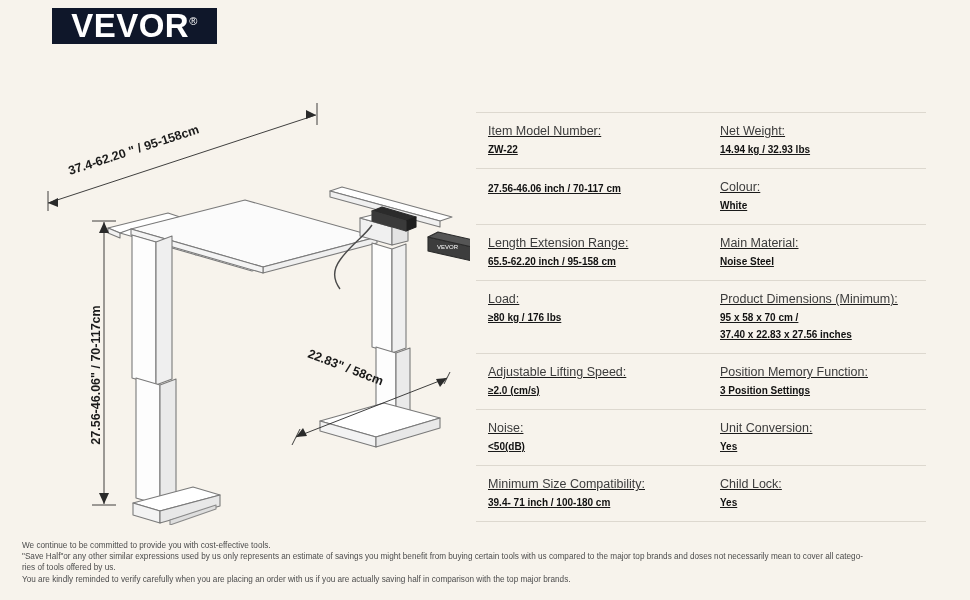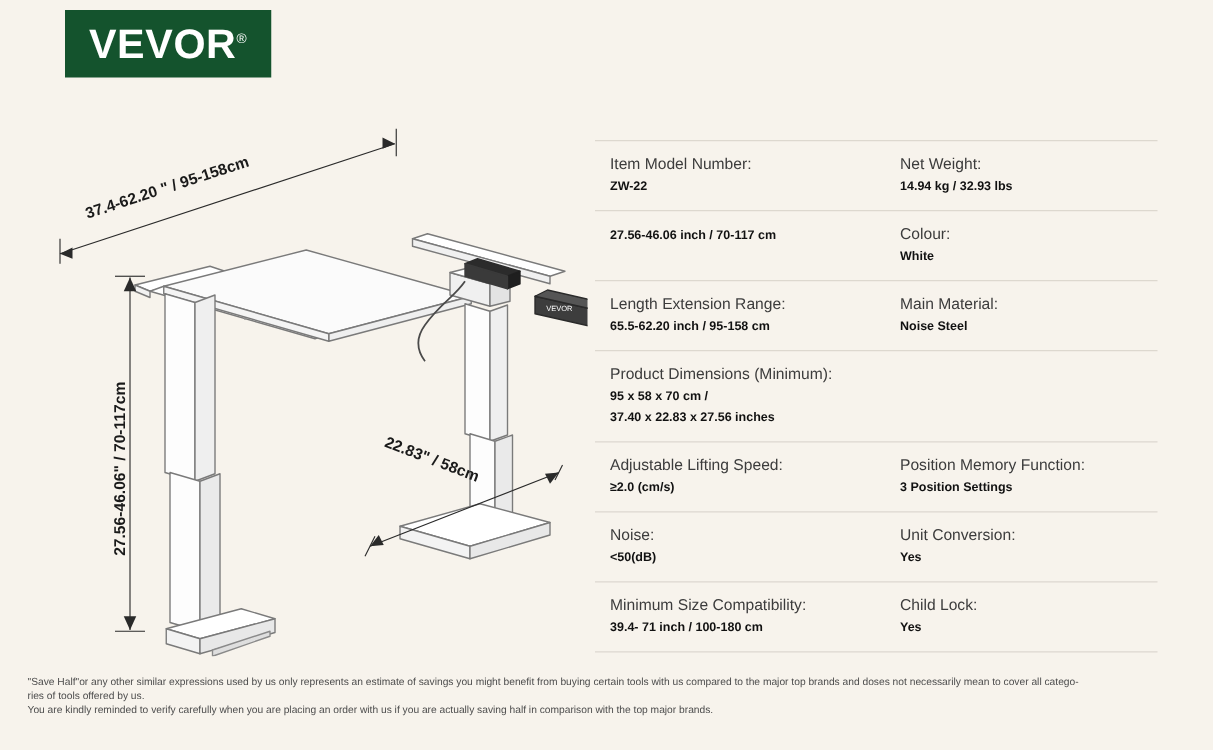--- a/index.html
+++ b/index.html
@@ -21,22 +21,22 @@
     height: 600px;
     box-sizing: border-box;
   }
 
   
   .logo-box {
     position: absolute;
     left: 52px;
     top: 8px;
     width: 165px;
-    height: 54px;
-    background: #14532d;
+    height: 36px;
+    background: #0f172a;
     display: flex;
     align-items: center;
     justify-content: center;
   }
   .logo-text {
     color: #ffffff;
     font-size: 33px;
     font-weight: bold;
     letter-spacing: 0.5px;
     font-family: "Liberation Sans", sans-serif;
@@ -78,20 +78,21 @@
     display: flex;
     border-bottom: 1px solid #ddd8cf;
     padding: 10px 0 10px 0;
   }
   .spec-row:first-child {
     border-top: 1px solid #ddd8cf;
   }
   .spec-cell {
     box-sizing: border-box;
     padding: 0 12px 0 12px;
+    text-decoration: underline;
   }
   .spec-cell.left {
     width: 232px;
   }
   .spec-cell.right {
     width: 218px;
   }
   .spec-label {
     font-size: 12.5px;
     color: #3c3c3c;
@@ -240,20 +241,24 @@
         <div class="spec-label">Length Extension Range:</div>
         <div class="spec-value">65.5-62.20 inch / 95-158 cm</div>
       </div>
       <div class="spec-cell right">
         <div class="spec-label">Main Material:</div>
         <div class="spec-value">Noise Steel</div>
       </div>
     </div>
 
     <div class="spec-row">
+      <div class="spec-cell left">
+        <div class="spec-label">Load:</div>
+        <div class="spec-value">≥80 kg / 176 lbs</div>
+      </div>
       <div class="spec-cell right">
         <div class="spec-label">Product Dimensions (Minimum):</div>
         <div class="spec-value">95 x 58 x 70 cm /
 37.40 x 22.83 x 27.56 inches</div>
       </div>
     </div>
 
     <div class="spec-row">
       <div class="spec-cell left">
         <div class="spec-label">Adjustable Lifting Speed:</div>
@@ -283,18 +288,19 @@
       </div>
       <div class="spec-cell right">
         <div class="spec-label">Child Lock:</div>
         <div class="spec-value">Yes</div>
       </div>
     </div>
 
   </div>
 
   <div class="footer">
+    <div>We continue to be committed to provide you with cost-effective tools.</div>
     <div>"Save Half"or any other similar expressions used by us only represents an estimate of savings you might benefit from buying certain tools with us compared to the major top brands and doses not necessarily mean to cover all catego-</div>
     <div>ries of tools offered by us.</div>
     <div>You are kindly reminded to verify carefully when you are placing an order with us if you are actually saving half in comparison with the top major brands.</div>
   </div>
 
 </div>
 
 </body></html>

